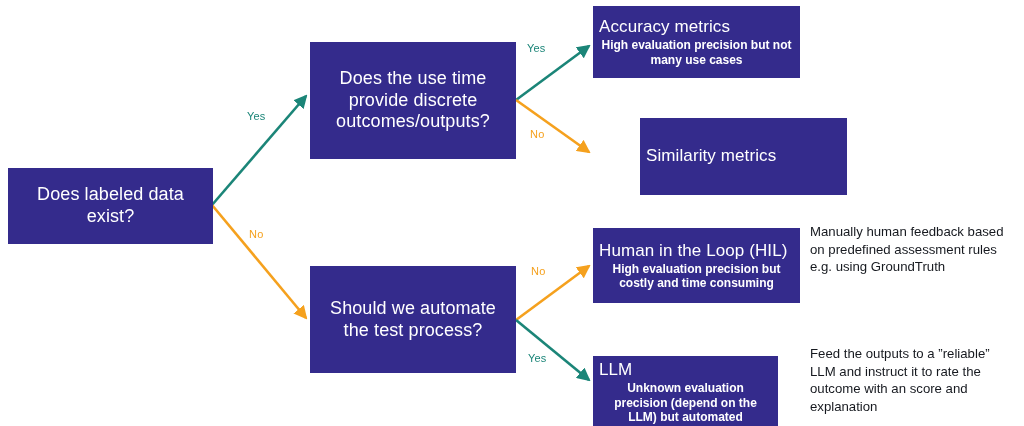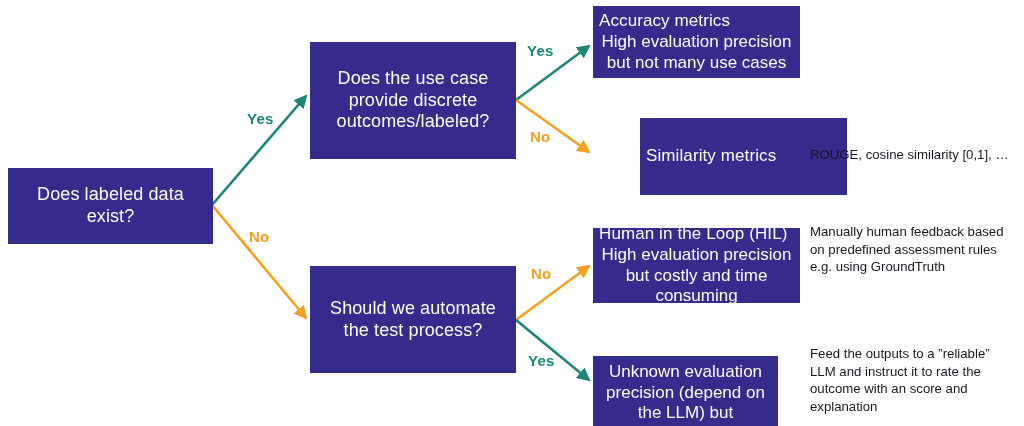--- a/index.html
+++ b/index.html
@@ -41,29 +41,29 @@
     font-size: 17px;
     line-height: 1.18;
     font-weight: 400;
     letter-spacing: 0.1px;
   }
   .node .title.big {
     font-size: 18px;
     line-height: 1.22;
   }
   .node .sub {
-    font-size: 17px;
+    font-size: 12px;
     line-height: 1.2;
-    font-weight: 400;
+    font-weight: 700;
     margin-top: 1px;
   }
   .edge-label {
     position: absolute;
-    font-size: 15px;
-    font-weight: 700;
+    font-size: 11px;
+    font-weight: 400;
     letter-spacing: 0.2px;
     white-space: nowrap;
   }
   .edge-label.yes { color: #1b8578; }
   .edge-label.no  { color: #f5a11e; text-align: center; }
   .annot {
     position: absolute;
     font-size: 13.2px;
     line-height: 1.33;
     color: #16191f;
@@ -96,21 +96,21 @@
     <line x1="516" y1="320" x2="589" y2="266" stroke="#f5a11e" stroke-width="2.6" marker-end="url(#arrow-orange)"></line>
 
     <line x1="516" y1="320" x2="589" y2="380" stroke="#1b8578" stroke-width="2.6" marker-end="url(#arrow-teal)"></line>
   </svg>
 
   <div class="node" style="left:8px; top:168px; width:205px; height:76px;">
     <div class="title big">Does labeled data exist?</div>
   </div>
 
   <div class="node" style="left:310px; top:42px; width:206px; height:117px;">
-    <div class="title big">Does the use case provide discrete outcomes/labeled?</div>
+    <div class="title big">Does the use time provide discrete outcomes/outputs?</div>
   </div>
 
   <div class="node" style="left:310px; top:266px; width:206px; height:107px;">
     <div class="title big">Should we automate the test process?</div>
   </div>
 
   <div class="node" style="left:593px; top:6px; width:207px; height:72px;">
     <div class="title">Accuracy metrics</div>
     <div class="sub">High evaluation precision but not many use cases</div>
   </div>
@@ -135,19 +135,18 @@
 
   <div class="edge-label yes" style="left:527px; top:42px;">Yes</div>
 
   <div class="edge-label no" style="left:530px; top:128px;">No</div>
 
   <div class="edge-label no" style="left:531px; top:265px;">No</div>
 
   <div class="edge-label yes" style="left:528px; top:352px;">Yes</div>
 
 
-  <div class="annot" style="left:810px; top:146px; width:212px;">ROUGE, cosine similarity [0,1], …</div>
 
   <div class="annot" style="left:810px; top:223px; width:200px;">Manually human feedback based on predefined assessment rules e.g. using GroundTruth</div>
 
   <div class="annot" style="left:810px; top:345px; width:206px;">Feed the outputs to a ”reliable” LLM and instruct it to rate the outcome with an score and explanation</div>
 
 </div>
 
 </body></html>

